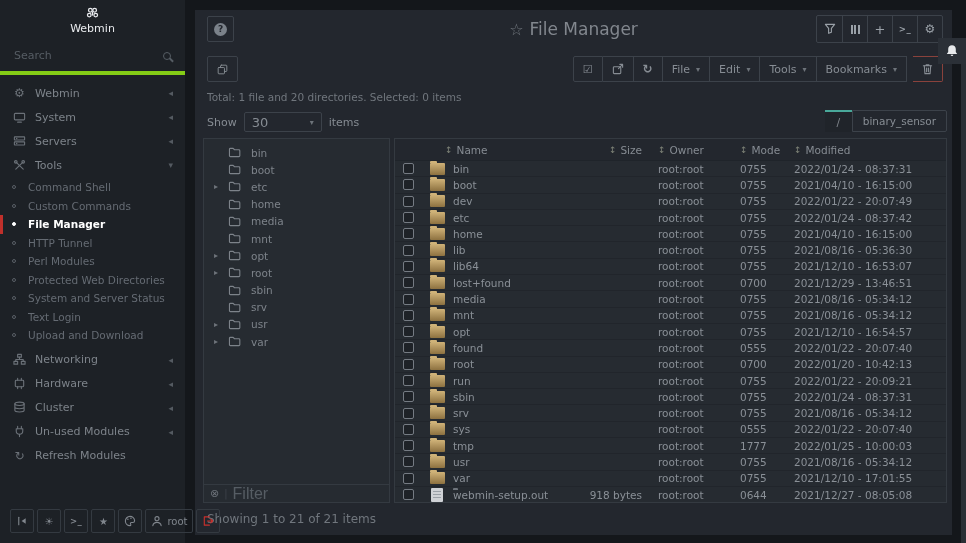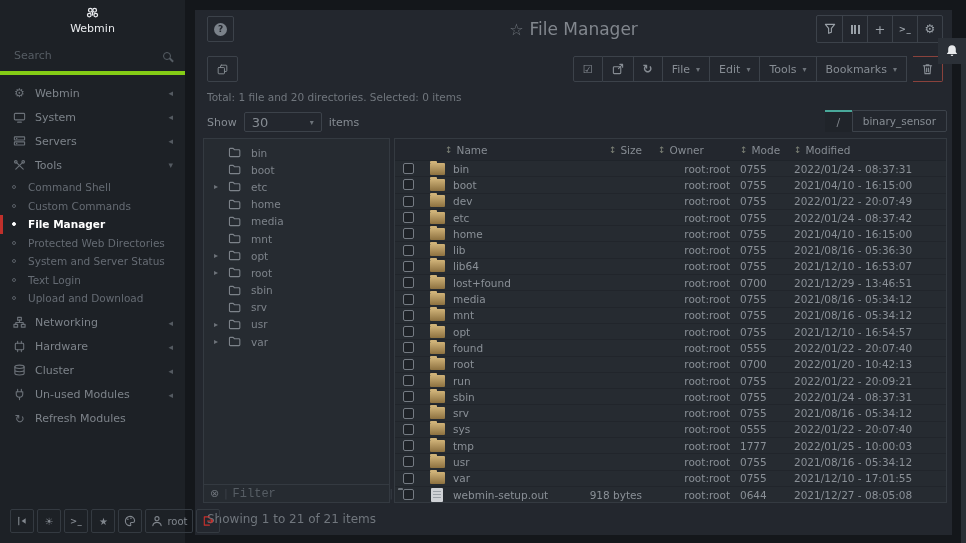--- a/index.html
+++ b/index.html
@@ -90,21 +90,21 @@
   .tree-panel { width:187px; border:1px solid #343a41; background:#262b31; display:flex; flex-direction:column; }
   .tree-list { flex:1; padding-top:5px; overflow:hidden; }
   .titem { height:17.2px; display:flex; align-items:center; padding-left:10px; cursor:pointer; color:#7d838a; }
   .tcaret { width:14px; font-size:8px; color:#6d737a; }
   .tcaret.hidden { visibility:hidden; }
   .tfold { width:14px; height:12px; margin-right:9px; display:flex; align-items:center; }
   .tlabel { font-size:10.5px; }
   .filter-bar { height:18px; border-top:1px solid #343a41; display:flex; align-items:center; padding:0 6px; gap:5px; }
   .clear-icn { color:#6d737a; font-size:11px; line-height:1; cursor:pointer; }
   .fdiv { color:#3c424a; font-size:10px; }
-  .filter-bar input { flex:1; background:transparent; border:none; outline:none; color:#9aa0a7; font-size:12px; font-family:Liberation Mono, monospace; }
+  .filter-bar input { flex:1; background:transparent; border:none; outline:none; color:#9aa0a7; font-size:16px; font-family:Liberation Sans, sans-serif; }
   .filter-bar input::placeholder { color:#565d64; }
   .mini-folder { width:10px; height:7px; background:#6d737a; border-radius:1px; position:relative; cursor:pointer; }
   .mini-folder::before { content:''; position:absolute; top:-2px; left:0; width:5px; height:2px; background:#6d737a; border-radius:1px 1px 0 0; }
 
   .table-panel { flex:1; border:1px solid #343a41; background:#262b31; display:flex; flex-direction:column; }
   .thead { height:22px; display:flex; align-items:center; background:#23272e; border-bottom:1px solid #1f242a;
            color:#868c93; font-size:10.5px; }
   .sort { color:#7e8378; font-size:9px; margin-right:4px; cursor:pointer; }
   .th-spacer { width:50px; }
   .th-name { flex:1; display:flex; align-items:center; }
@@ -119,21 +119,21 @@
   .icon-col { width:32px; display:flex; justify-content:center; }
   .ficon { width:15px; height:12px; background:linear-gradient(#cfb278,#8d7140); border-radius:1px; position:relative; }
   .ficon::before { content:''; position:absolute; top:-2px; left:0; width:7px; height:2px;
                    background:#cfb278; border-radius:1px 1px 0 0; }
   .ficon.file { width:12px; height:14px; background:#cfd2d6; border-radius:1px; }
   .ficon.file::before { display:none; }
   .ficon.file::after { content:''; position:absolute; left:2px; right:2px; top:3px; height:8px;
                        background:repeating-linear-gradient(#9aa0a7 0 1px, transparent 1px 3px); }
   .c-name { flex:1; white-space:nowrap; overflow:hidden; }
   .c-size { width:92px; text-align:right; padding-right:2px; }
-  .c-owner { width:86px; padding-left:14px;text-align:right; }
+  .c-owner { width:86px; padding-left:14px; }
   .c-mode { width:64px; padding-left:10px; }
   .c-modified { width:152px; }
   .showing { padding:9px 12px; font-size:12px; color:#70767d; }
 
   svg { stroke:currentColor; fill:none; stroke-width:1.2; stroke-linecap:round; stroke-linejoin:round; }
   svg .f { fill:currentColor; stroke:none; }
 </style>
 </head>
 <body>
 
@@ -209,21 +209,29 @@
   <div class="sub">
     <span class="bullet"></span>
     <span class="sub-label">Custom Commands</span>
   </div>
 
   <div class="sub active">
     <span class="bullet"></span>
     <span class="sub-label">File Manager</span>
   </div>
 
-
+  <div class="sub">
+    <span class="bullet"></span>
+    <span class="sub-label">HTTP Tunnel</span>
+  </div>
+
+  <div class="sub">
+    <span class="bullet"></span>
+    <span class="sub-label">Perl Modules</span>
+  </div>
 
   <div class="sub">
     <span class="bullet"></span>
     <span class="sub-label">Protected Web Directories</span>
   </div>
 
 
   <div class="sub">
     <span class="bullet"></span>
     <span class="sub-label">System and Server Status</span>

